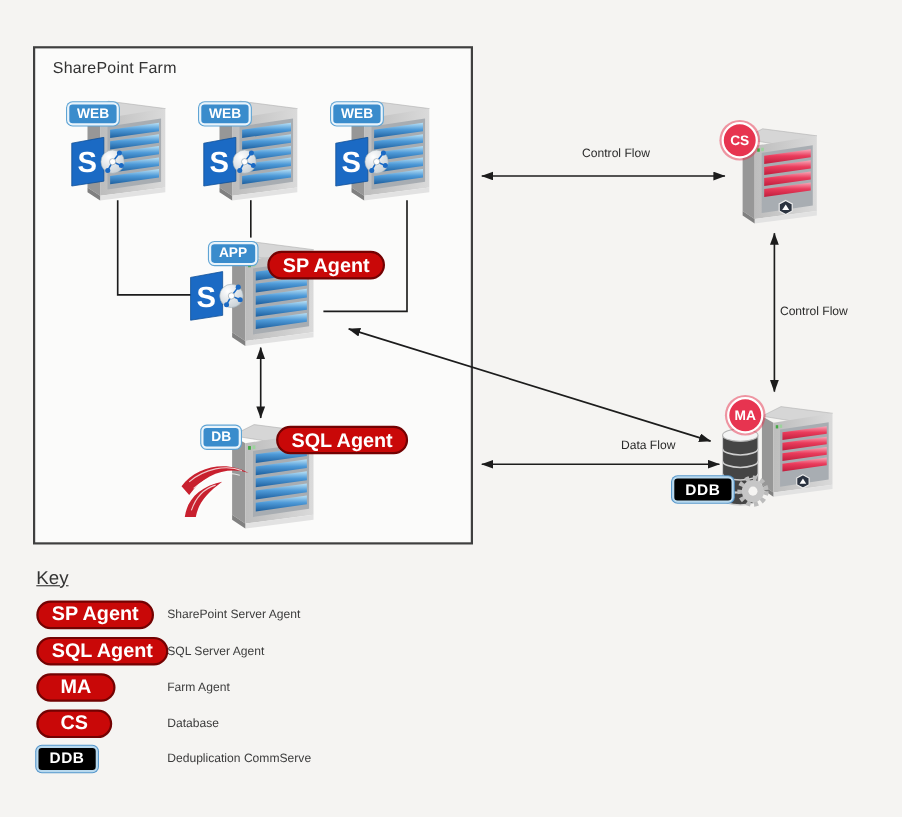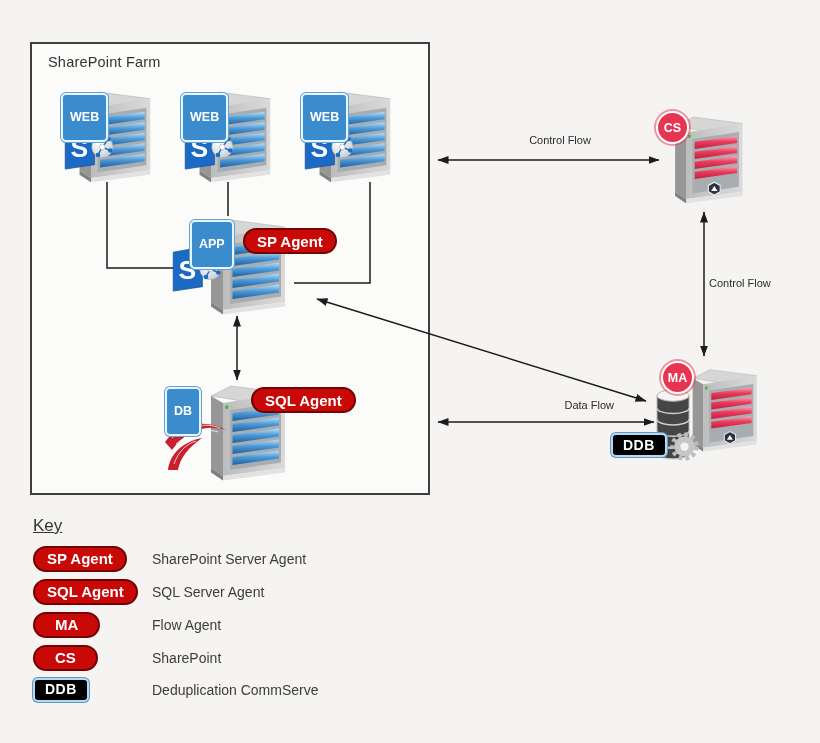--- a/index.html
+++ b/index.html
@@ -5,38 +5,38 @@
   html,body{margin:0;padding:0;background:#f5f4f2;}
   #canvas{position:relative;width:820px;height:743px;background:#f5f4f2;
           font-family:"Liberation Sans",sans-serif;overflow:hidden;}
   .abs{position:absolute;}
 
   .farm-box{border:2px solid #3f3f3f;background:#fbfbfa;box-sizing:border-box;}
   .farm-title{font-size:14.5px;color:#333;letter-spacing:.2px;}
 
   .badge-blue{background:#3a8ccc;color:#fff;font-weight:bold;font-size:12.5px;
 
-              padding:15px 7px;border:2px solid #eaf4fb;box-shadow:0 0 0 1px #5fa4d4;
+              padding:1px 7px;border:2px solid #eaf4fb;box-shadow:0 0 0 1px #5fa4d4;
               border-radius:5px;line-height:15px;display:inline-block;}
   .badge-ddb{background:#000000;color:#fff;font-weight:bold;font-size:14px;
               padding:1.5px 10px;border:2px solid #b9d9ee;box-shadow:0 0 0 1px #5898cc;
               border-radius:5px;line-height:17px;display:inline-block;letter-spacing:.5px;}
-  .pill-red{background:#c90808;color:#fff;font-weight:bold;font-size:15px;
+  .pill-red{background:#c90808;color:#fff;font-weight:bold;font-size:18px;
               padding:1.5px 12px;border:2px solid #730202;border-radius:15px;
               line-height:19px;display:inline-block;white-space:nowrap;}
   .pill-wide{padding:1.5px 20px;}
   .circle-badge{width:29px;height:29px;border-radius:50%;background:#e73450;
               border:2px solid #fff;box-shadow:0 0 0 2px rgba(231,52,80,.5);
               color:#fff;font-weight:bold;font-size:12.5px;display:flex;
               align-items:center;justify-content:center;}
 
   .flow-label{font-size:11px;color:#2b2b2b;white-space:nowrap;}
   .key-title{font-size:17px;color:#333;text-decoration:underline;}
   .key-row{position:absolute;left:33px;height:27px;display:flex;align-items:center;}
-  .key-label{position:absolute;left:119px;white-space:nowrap;font-size:14px;color:#3c3c3c;}
+  .key-label{position:absolute;left:119px;white-space:nowrap;font-size:11px;color:#3c3c3c;}
 </style>
 </head>
 <body>
 
 <div id="canvas">
 
   <svg width="0" height="0" style="position:absolute" aria-hidden="true">
     <defs>
       <linearGradient id="gB" x1="0" y1="0" x2="0" y2="1">
         <stop offset="0" stop-color="#b8e0f5"></stop>
@@ -177,21 +177,21 @@
     </svg>
   <span class="badge-blue abs" style="left:190px;top:220px">APP</span>
   <span class="pill-red abs" style="left:243px;top:228px">SP Agent</span>
 
   <svg class="abs" style="left:200px;top:382px" width="92" height="100" viewBox="0 0 90 100">
       <use href="#srv-blue"></use>
     </svg>
   <svg class="abs" style="left:162px;top:412px" width="72" height="62" viewBox="0 0 72 62">
       <use href="#sql-logo"></use>
     </svg>
-  <span class="badge-blue abs" style="left:165px;top:387px">DB</span>
+  <span class="badge-blue abs" style="left:183px;top:387px">DB</span>
   <span class="pill-red abs" style="left:251px;top:387px">SQL Agent</span>
 
   <svg class="abs" style="left:666px;top:110px" width="82" height="98" viewBox="0 0 90 100">
       <use href="#srv-red"></use>
     </svg>
   <div class="circle-badge abs" style="left:656px;top:111px">CS</div>
 
   <svg class="abs" style="left:684px;top:362px" width="78" height="95" viewBox="0 0 90 100">
       <use href="#srv-red"></use>
     </svg>
@@ -213,24 +213,24 @@
   <div class="key-row" style="top:545px">
     <span class="pill-red">SP Agent</span>
     <span class="key-label">SharePoint Server Agent</span>
   </div>
   <div class="key-row" style="top:578px">
     <span class="pill-red">SQL Agent</span>
     <span class="key-label">SQL Server Agent</span>
   </div>
   <div class="key-row" style="top:611px">
     <span class="pill-red pill-wide">MA</span>
-    <span class="key-label">Flow Agent</span>
+    <span class="key-label">Farm Agent</span>
   </div>
   <div class="key-row" style="top:644px">
     <span class="pill-red pill-wide">CS</span>
-    <span class="key-label">SharePoint</span>
+    <span class="key-label">Database</span>
   </div>
   <div class="key-row" style="top:676px">
     <span class="badge-ddb">DDB</span>
     <span class="key-label">Deduplication CommServe</span>
   </div>
 
 </div>
 
 </body></html>

